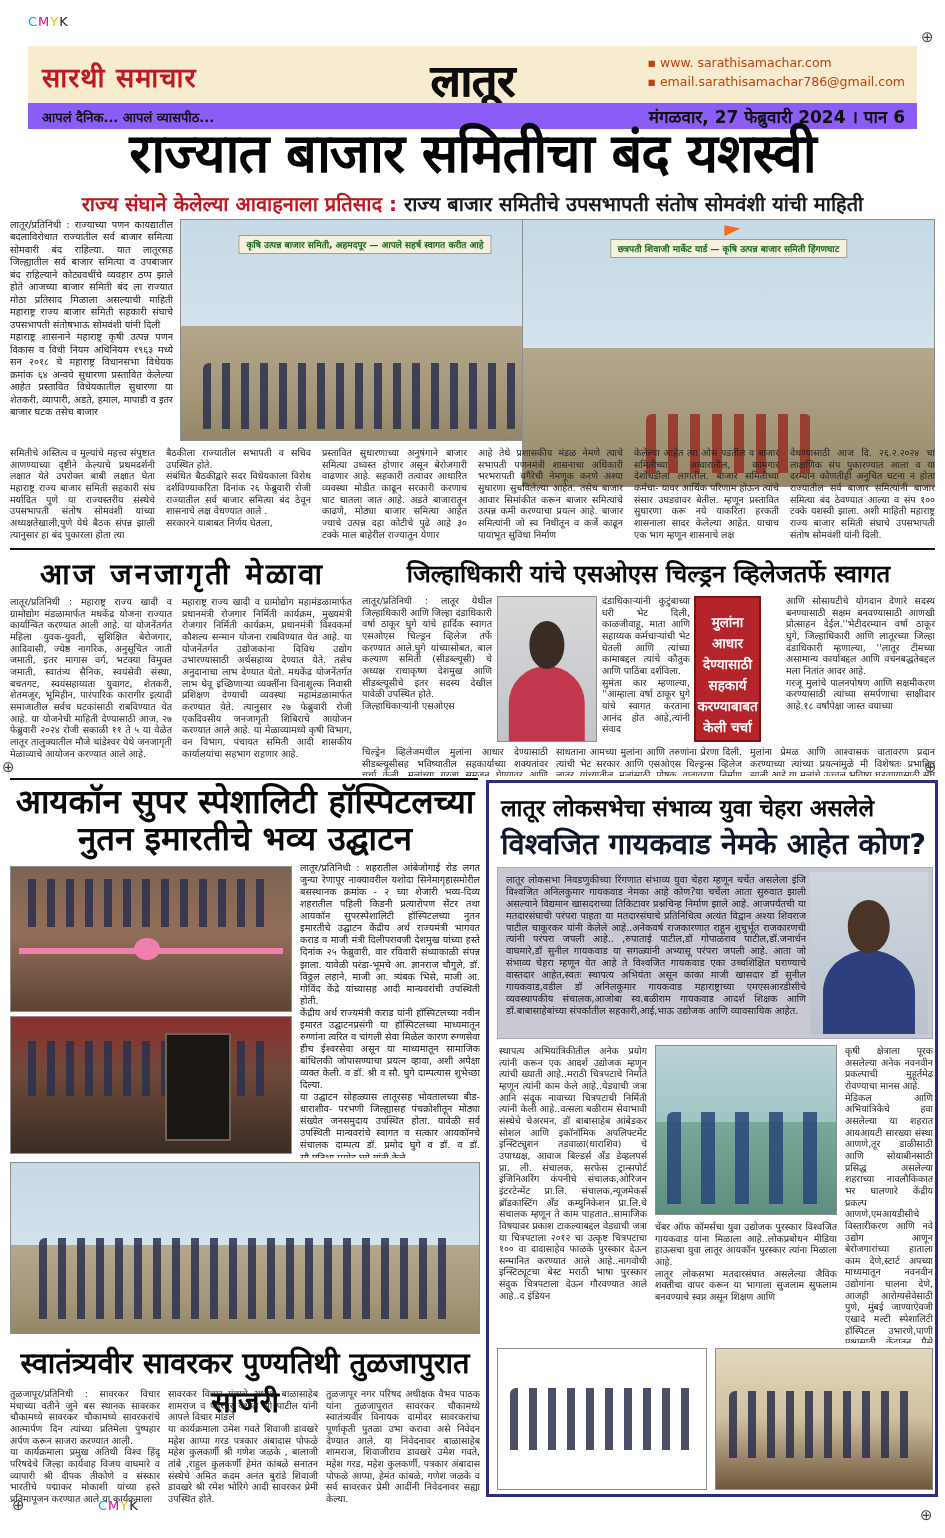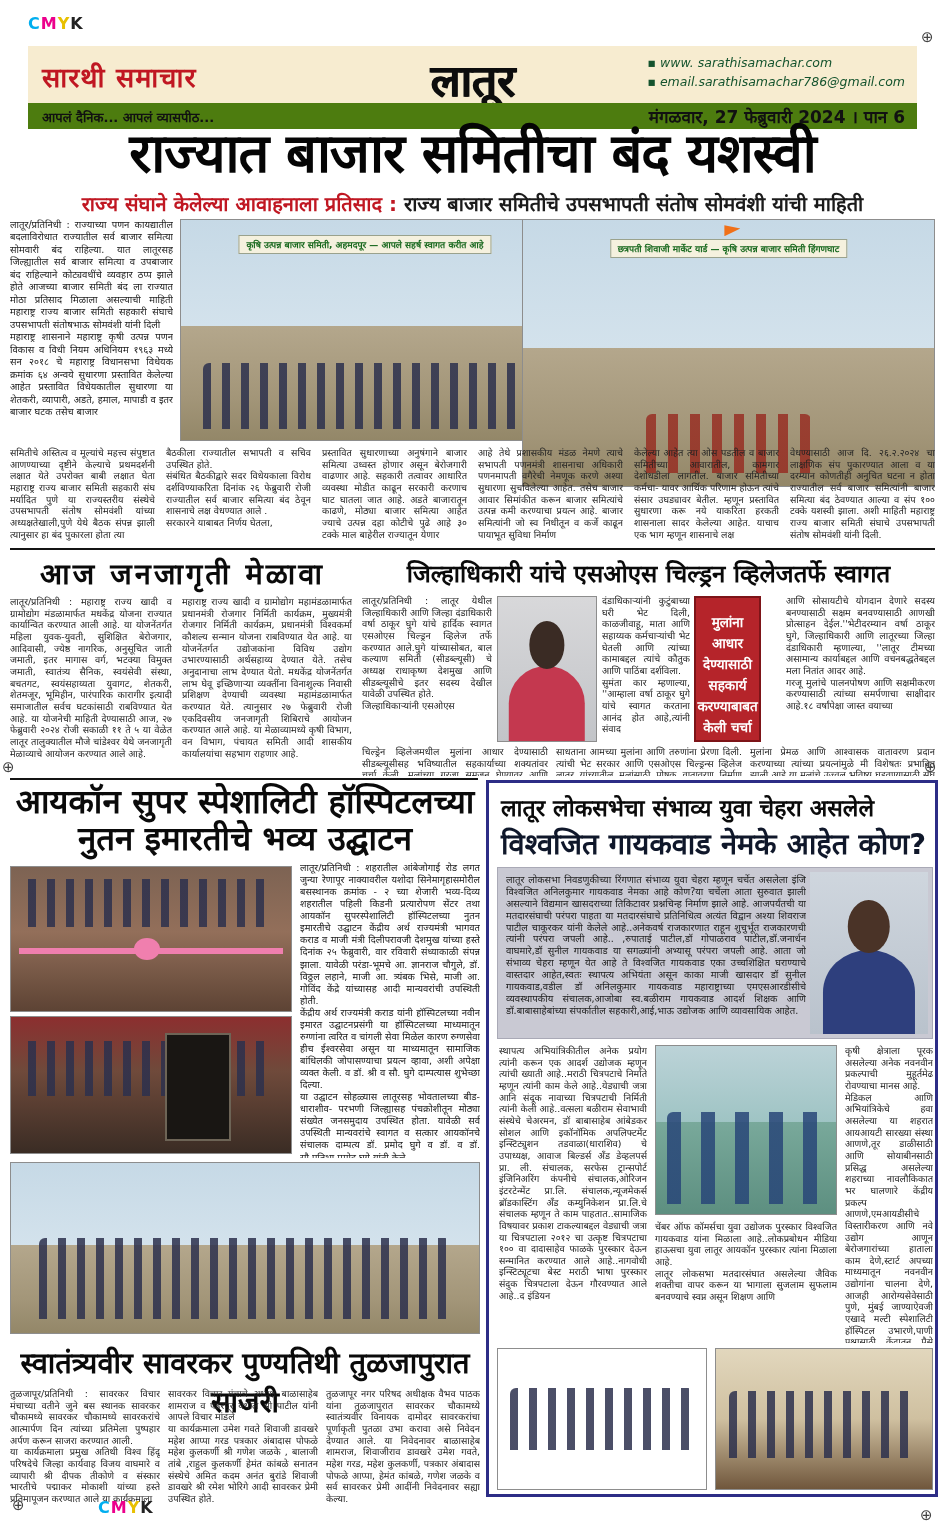--- a/index.html
+++ b/index.html
@@ -2,29 +2,29 @@
 <html><head>
 <meta charset="utf-8">
 <style>
   html,body{margin:0;padding:0;background:#e8e8e8;}
   #page{position:relative;width:945px;height:1538px;background:#ffffff;margin:0 auto;
         font-family:"DejaVu Sans","Liberation Sans",sans-serif;color:#1b1b1b;overflow:hidden;}
   .abs{position:absolute;box-sizing:border-box;}
   .pre{white-space:pre-line;}
   .body-txt{font-size:9.4px;line-height:1.24;text-align:justify;color:#222;overflow:hidden;}
   .reg{font-size:15px;color:#444;line-height:1;}
-  .cmyk{font-size:16px;font-weight:bold;letter-spacing:1px;}
+  .cmyk{font-size:13px;font-weight:normal;letter-spacing:1px;}
   .cmyk .c{color:#00aeef}.cmyk .m{color:#ec008c}.cmyk .y{color:#e8c000}.cmyk .k{color:#222}
 
   
   .band-cream{background:#f7ecd0;}
-  .band-yellow{background:#4d7c0f;}
+  .band-yellow{background:#8b5cf6;}
   .masthead-title{font-size:27px;font-weight:900;color:#c01722;letter-spacing:1px;}
   .edition{font-size:44px;font-weight:900;color:#0d0d0d;text-shadow:1px 0 #0d0d0d;}
-  .contact{font-size:12.5px;color:#14532d;line-height:1.5;text-align:left;font-style:italic;}
+  .contact{font-size:12.5px;color:#c2410c;line-height:1.5;text-align:left;}
   .tagline{font-size:13px;font-weight:bold;color:#111;}
   .dateline{font-size:17px;font-weight:900;color:#111;}
 
   
   .lead-head{font-size:54px;font-weight:900;color:#050505;text-align:center;line-height:1.05;letter-spacing:-1px;}
   .lead-sub{font-size:20px;font-weight:bold;text-align:center;}
   .lead-sub .red{color:#c01722;}
   .sec-head{font-weight:900;color:#0a0a0a;text-align:center;}
   .rule{background:#141414;}
 
@@ -99,21 +99,21 @@
     <div class="flag"></div>
     <div class="gate-sign">छत्रपती शिवाजी मार्केट यार्ड — कृषि उत्पन्न बाजार समिती हिंगणघाट</div>
     <div class="figures" style="height:22%;left:30%;right:30%;background:repeating-linear-gradient(90deg,rgba(150,40,30,.8) 0 10px,rgba(0,0,0,0) 10px 22px);"></div>
   </div>
 
   <div class="abs body-txt pre" style="left:10px;top:447px;width:145px;height:97px;">समितीचे अस्तित्व व मूल्यांचे महत्त्व संपुष्टात आणण्याच्या दृष्टीने केल्याचे प्रथमदर्शनी लक्षात येते उपरोक्त बाबी लक्षात घेता महाराष्ट्र राज्य बाजार समिती सहकारी संघ मर्यादित पुणे या राज्यस्तरीय संस्थेचे उपसभापती संतोष सोमवंशी यांच्या अध्यक्षतेखाली,पुणे येथे बैठक संपन्न झाली त्यानुसार हा बंद पुकारला होता त्या</div>
   <div class="abs body-txt pre" style="left:166px;top:447px;width:145px;height:97px;">बैठकीला राज्यातील सभापती व सचिव उपस्थित होते.
 संबंधित बैठकीद्वारे सदर विधेयकाला विरोध दर्शविण्याकरिता दिनांक २६ फेब्रुवारी रोजी राज्यातील सर्व बाजार समित्या बंद ठेवून शासनाचे लक्ष वेधण्यात आले .
 सरकारने याबाबत निर्णय घेतला,</div>
   <div class="abs body-txt pre" style="left:322px;top:447px;width:145px;height:97px;">प्रस्तावित सुधारणाच्या अनुषंगाने बाजार समित्या उध्वस्त होणार असून बेरोजगारी वाढणार आहे. सहकारी तत्वावर आधारित व्यवस्था मोडीत काढून सरकारी करणाच घाट घातला जात आहे. अडते बाजारातून काढणे, मोठ्या बाजार समित्या आहेत ज्याचे उत्पन्न दहा कोटीचे पुढे आहे ३० टक्के माल बाहेरील राज्यातून येणार</div>
-  <div class="abs body-txt pre" style="left:478px;top:447px;width:145px;height:97px;">आहे तेथे प्रशासकीय मंडळ नेमणे त्याचे सभापती पणनमंत्री शासनाचा अधिकारी पणनमापती वगैरेची नेमणूक करणे अश्या सुधारणा सुचविलेल्या आहेत. तसेच बाजार आवार सिमांकीत करून बाजार समित्यांचे उत्पन्न कमी करण्याचा प्रयत्न आहे. बाजार समित्यांनी जो स्व निधीतून व कर्जे काढून पायाभूत सुविधा निर्माण</div>
+  <div class="abs body-txt pre" style="left:478px;top:447px;width:145px;height:97px;">आहे तेथे प्रशासकीय मंडळ नेमणे त्याचे सभापती पणनमंत्री शासनाचा अधिकारी भरभरापती वगैरेची नेमणूक करणे अश्या सुधारणा सुचविलेल्या आहेत. तसेच बाजार आवार सिमांकीत करून बाजार समित्यांचे उत्पन्न कमी करण्याचा प्रयत्न आहे. बाजार समित्यांनी जो स्व निधीतून व कर्जे काढून पायाभूत सुविधा निर्माण</div>
   <div class="abs body-txt pre" style="left:634px;top:447px;width:145px;height:97px;">केलेल्या आहेत त्या ओस पडतील व बाजार समितीच्या आवारातील, कामगार देशोधडीला लागतील. बाजार समितीच्या कर्मचा- यावर आर्थिक परिणाम होऊन त्यांचे संसार उघड्यावर बेतील. म्हणून प्रस्तावित सुधारणा करू नये याकरिता हरकती शासनाला सादर केलेल्या आहेत. याचाच एक भाग म्हणून शासनाचे लक्ष</div>
   <div class="abs body-txt pre" style="left:790px;top:447px;width:145px;height:97px;">वेधण्यासाठी आज दि. २६.२.२०२४ चा लाक्षणिक संप पुकारण्यात आला व या दरम्यान कोणतीही अनुचित घटना न होता राज्यातील सर्व बाजार समित्यांनी बाजार समित्या बंद ठेवण्यात आल्या व संप १०० टक्के यशस्वी झाला. अशी माहिती महाराष्ट्र राज्य बाजार समिती संघाचे उपसभापती संतोष सोमवंशी यांनी दिली.</div>
 
   <div class="abs rule" style="left:10px;top:548px;width:925px;height:2px;"></div>
 
   <div class="abs sec-head" style="left:10px;top:553px;width:345px;font-size:29px;letter-spacing:3px;">आज जनजागृती मेळावा</div>
   <div class="abs body-txt pre" style="left:10px;top:596px;width:162px;height:172px;">लातूर/प्रतिनिधी : महाराष्ट्र राज्य खादी व ग्रामोद्योग मंडळामार्फत मधकेंद्र योजना राज्यात कार्यान्वित करण्यात आली आहे. या योजनेंतर्गत महिला युवक-युवती, सुशिक्षित बेरोजगार, आदिवासी, ज्येष्ठ नागरिक, अनुसूचित जाती जमाती, इतर मागास वर्ग, भटक्या विमुक्त जमाती, स्वातंत्र्य सैनिक, स्वयंसेवी संस्था, बचतगट, स्वयंसहाय्यता युवागट, शेतकरी, शेतमजूर, भूमिहीन, पारंपारिक कारागीर इत्यादी समाजातील सर्वच घटकांसाठी राबविण्यात येत आहे. या योजनेची माहिती देण्यासाठी आज, २७ फेब्रुवारी २०२४ रोजी सकाळी ११ ते ५ या वेळेत लातूर तालुक्यातील मौजे चांडेश्वर येथे जनजागृती मेळाव्याचे आयोजन करण्यात आले आहे.</div>
   <div class="abs body-txt pre" style="left:182px;top:596px;width:170px;height:172px;">महाराष्ट्र राज्य खादी व ग्रामोद्योग महामंडळामार्फत प्रधानमंत्री रोजगार निर्मिती कार्यक्रम, मुख्यमंत्री रोजगार निर्मिती कार्यक्रम, प्रधानमंत्री विश्वकर्मा कौशल्य सन्मान योजना राबविण्यात येत आहे. या योजनेंतर्गत उद्योजकांना विविध उद्योग उभारण्यासाठी अर्थसहाय्य देण्यात येते. तसेच अनुदानाचा लाभ देण्यात येतो. मधकेंद्र योजनेंतर्गत लाभ घेवू इच्छिणाऱ्या व्यक्तींना विनाशुल्क निवासी प्रशिक्षण देण्याची व्यवस्था महामंडळामार्फत करण्यात येते. त्यानुसार २७ फेब्रुवारी रोजी एकदिवसीय जनजागृती शिबिराचे आयोजन करण्यात आले आहे. या मेळाव्यामध्ये कृषी विभाग, वन विभाग, पंचायत समिती आदी शासकीय कार्यालयांचा सहभाग राहणार आहे.</div>
 
   <div class="abs sec-head" style="left:362px;top:556px;width:573px;font-size:24px;">जिल्हाधिकारी यांचे एसओएस चिल्ड्रन व्हिलेजतर्फे स्वागत</div>

